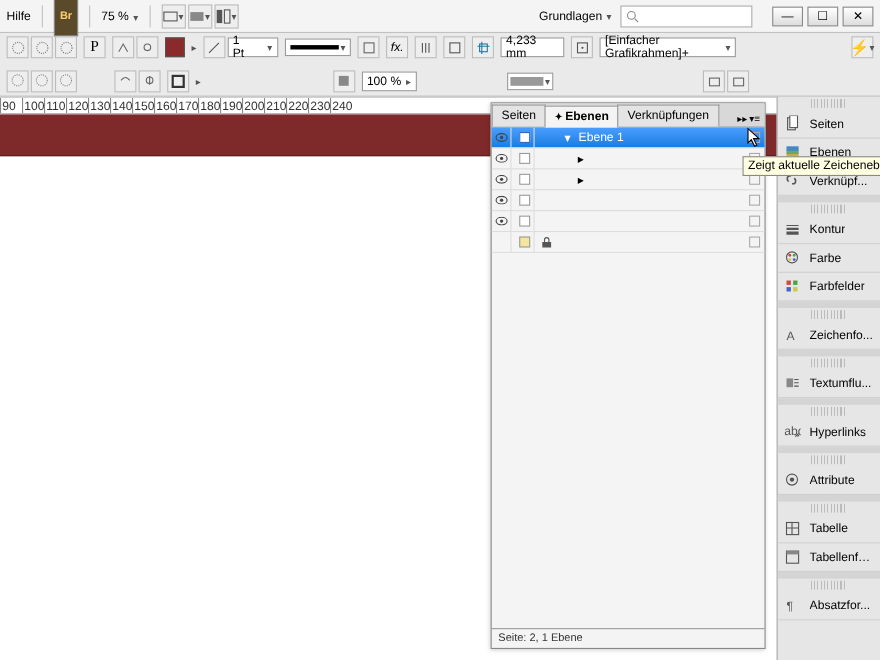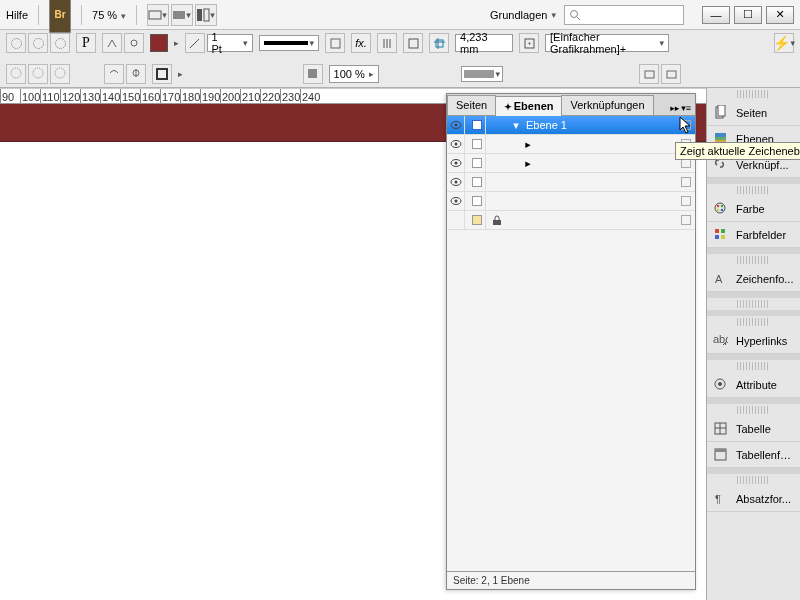--- a/index.html
+++ b/index.html
@@ -429,20 +429,28 @@
     <div class="dock-item">
       <svg viewBox="0 0 15 15">
         <path d="M4 8 a3 3 0 0 1 0-5 l2 0 M9 5 a3 3 0 0 1 0 5 l-2 0" fill="none" stroke="#555" stroke-width="1.5"></path>
       </svg>
       <span>Verknüpf...</span>
     </div>
     <div class="dock-group-gap"></div>
     <div class="dock-handle"></div>
     <div class="dock-item">
       <svg viewBox="0 0 15 15">
+        <line x1="2" y1="4" x2="13" y2="4" stroke="#555"></line>
+        <line x1="2" y1="7" x2="13" y2="7" stroke="#555" stroke-width="2"></line>
+        <line x1="2" y1="11" x2="13" y2="11" stroke="#555" stroke-width="3"></line>
+      </svg>
+      <span>Kontur</span>
+    </div>
+    <div class="dock-item">
+      <svg viewBox="0 0 15 15">
         <circle cx="7" cy="7" r="5" fill="none" stroke="#555"></circle>
         <circle cx="5" cy="5" r="1.3" fill="#d44"></circle>
         <circle cx="9" cy="5" r="1.3" fill="#4a4"></circle>
         <circle cx="9" cy="9" r="1.3" fill="#46c"></circle>
         <circle cx="5" cy="9" r="1.3" fill="#cc4"></circle>
       </svg>
       <span>Farbe</span>
     </div>
     <div class="dock-item">
       <svg viewBox="0 0 15 15">
@@ -456,20 +464,29 @@
     <div class="dock-group-gap"></div>
     <div class="dock-handle"></div>
     <div class="dock-item">
       <svg viewBox="0 0 15 15">
         <text x="2" y="12" font-size="13" font-family="serif" fill="#555">A</text>
       </svg>
       <span>Zeichenfo...</span>
     </div>
     <div class="dock-group-gap"></div>
     <div class="dock-handle"></div>
+    <div class="dock-item">
+      <svg viewBox="0 0 15 15">
+        <rect x="2" y="3" width="6" height="8" fill="#888"></rect>
+        <line x1="9" y1="4" x2="13" y2="4" stroke="#555"></line>
+        <line x1="9" y1="7" x2="13" y2="7" stroke="#555"></line>
+        <line x1="9" y1="10" x2="13" y2="10" stroke="#555"></line>
+      </svg>
+      <span>Textumflu...</span>
+    </div>
     <div class="dock-group-gap"></div>
     <div class="dock-handle"></div>
     <div class="dock-item">
       <svg viewBox="0 0 15 15">
         <text x="0" y="10" font-size="8" fill="#555">abc</text>
         <path d="M10 12 l3-3 m-1 3 l1-1 -1-1" fill="none" stroke="#555"></path>
       </svg>
       <span>Hyperlinks</span>
     </div>
     <div class="dock-group-gap"></div>

